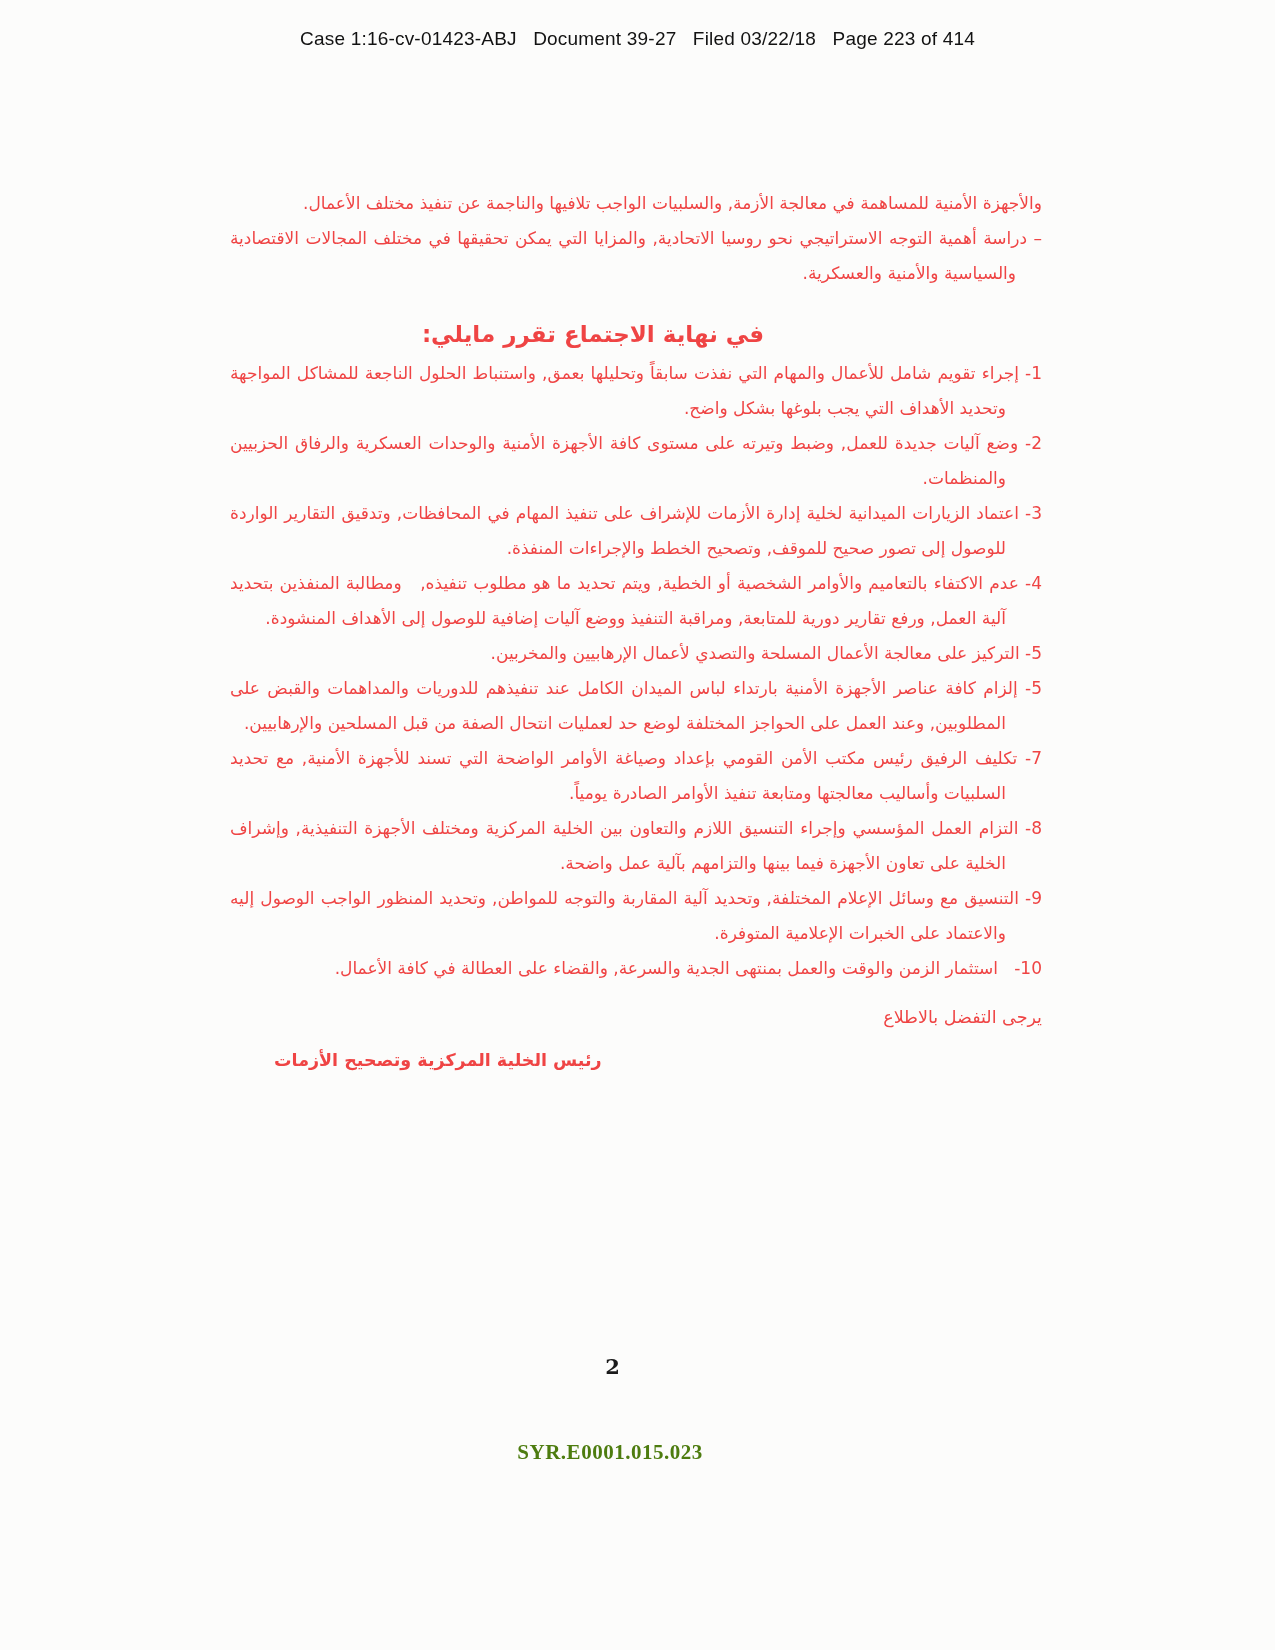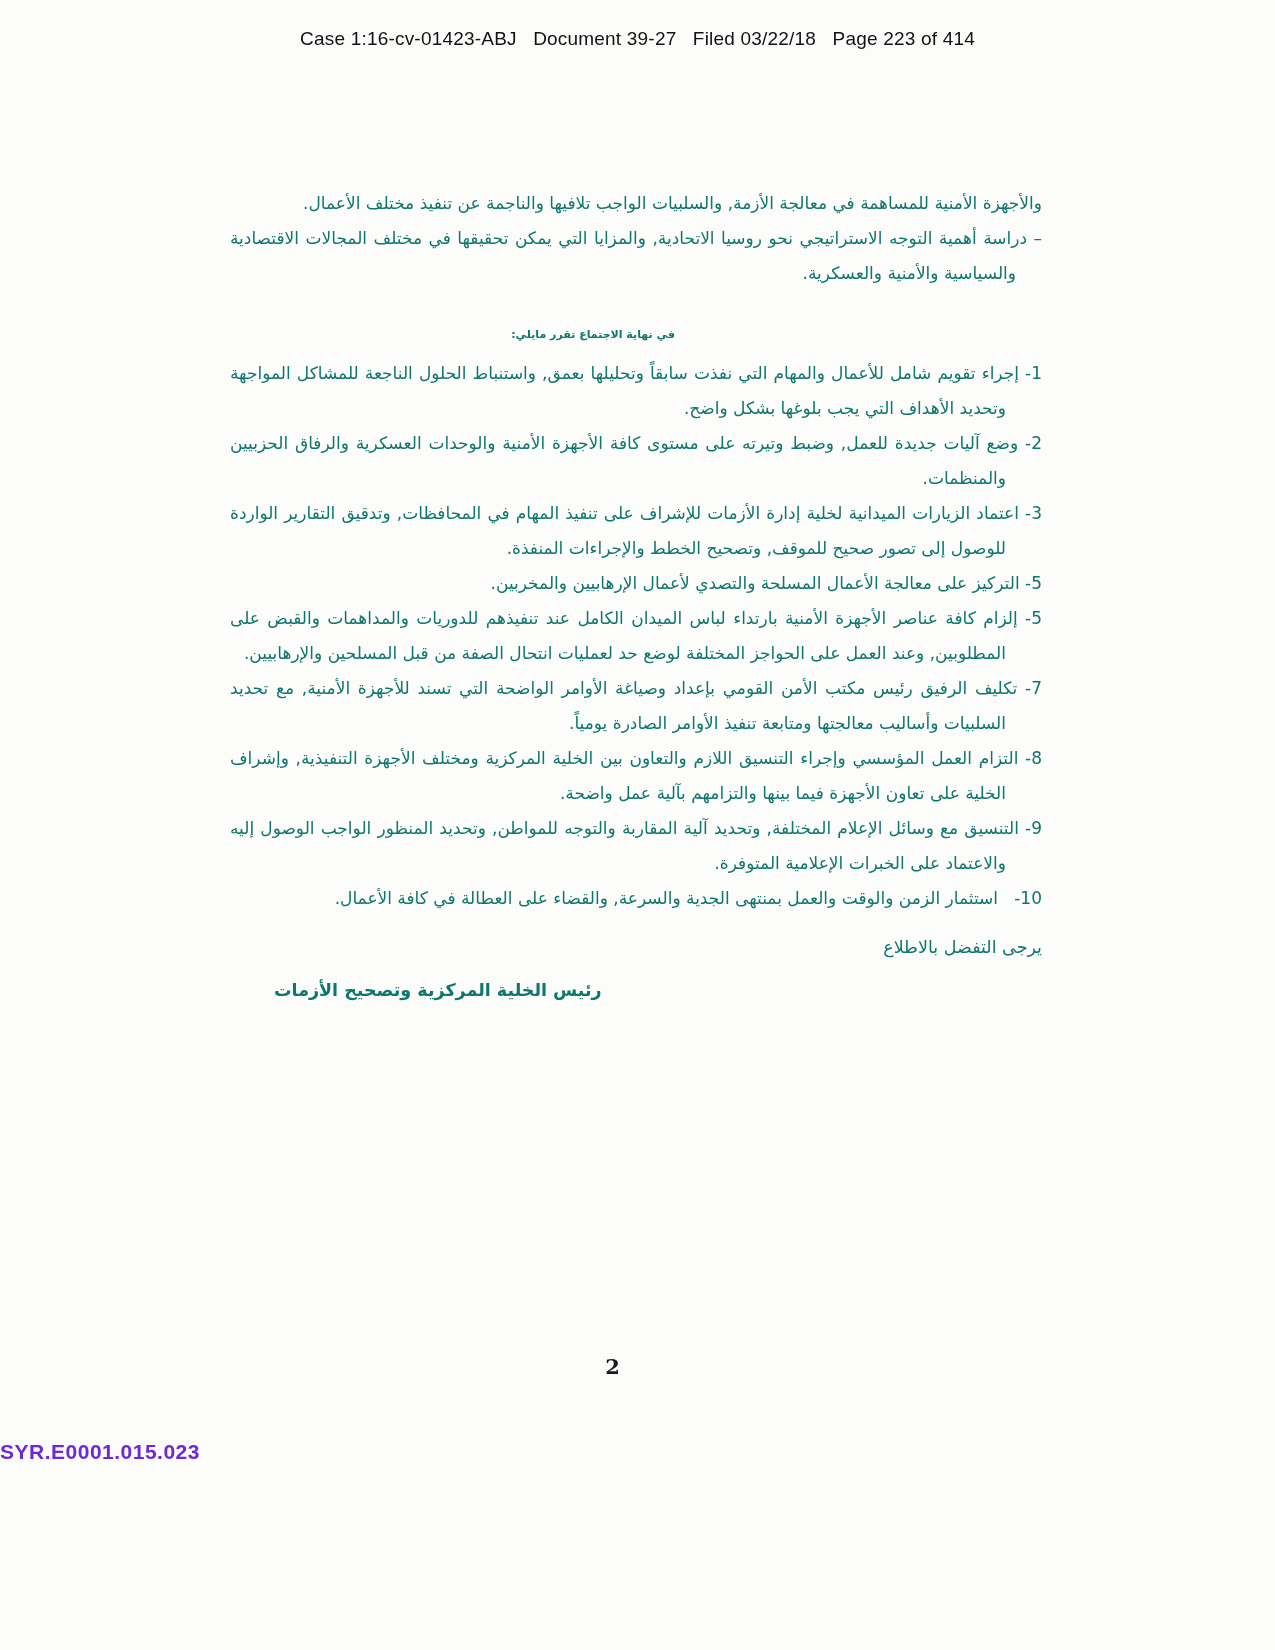--- a/index.html
+++ b/index.html
@@ -20,28 +20,28 @@
     color:#121212;
     white-space:pre;
   }
   .body {
     position:absolute; top:186px; right:233px; width:812px;
     direction:rtl;
     font-family:"DejaVu Sans", sans-serif;
     font-size:17px;
     line-height:35px;
     text-align:justify;
-    color:#0f766e;
+    color:#ef4444;
   }
   .para, .item { margin:0; }
   .hang { padding-right:26px; text-indent:-26px; }
   .heading {
     margin:26px 0 4px 0;
     text-align:center;
-    font-size:11px;
+    font-size:23px;
     font-weight:bold;
   }
   .heading > span { display:inline-block; transform:translateX(-43px); }
   .decisions { margin:0; }
   .item { padding-right:36px; text-indent:-36px; }
   .closing {
     margin:14px 0 0 0;
     font-weight:normal;
     text-align:right;
     font-size:17.5px;
@@ -55,23 +55,24 @@
   }
   .page-number {
     position:absolute; top:1354px; left:0; width:1225px;
     text-align:center;
     font-family:"DejaVu Serif", serif;
     font-size:21px; font-weight:bold;
     color:#1a1a1a;
   }
   .bates {
     position:absolute; top:1440px; left:0; width:1220px;
-    font-family:Liberation Sans, sans-serif;
+    text-align:center;
+    font-family:Liberation Serif, serif;
     font-size:21px; font-weight:bold; letter-spacing:.5px;
-    color:#6d28d9;
+    color:#4d7c0f;
   }
 </style>
 </head>
 <body>
 
 <div class="page">
 
   <div class="case-header">Case 1:16-cv-01423-ABJ   Document 39-27   Filed 03/22/18   Page 223 of 414</div>
 
   <div class="body">
@@ -81,20 +82,21 @@
     <p class="para hang">– دراسة أهمية التوجه الاستراتيجي نحو روسيا الاتحادية, والمزايا التي يمكن تحقيقها في مختلف المجالات الاقتصادية والسياسية والأمنية والعسكرية.</p>
 
     <div class="heading">
       <span>في نهاية الاجتماع تقرر مايلي:</span>
     </div>
 
     <div class="decisions">
       <p class="item">1- إجراء تقويم شامل للأعمال والمهام التي نفذت سابقاً وتحليلها بعمق, واستنباط الحلول الناجعة للمشاكل المواجهة وتحديد الأهداف التي يجب بلوغها بشكل واضح.</p>
       <p class="item">2- وضع آليات جديدة للعمل, وضبط وتيرته على مستوى كافة الأجهزة الأمنية والوحدات العسكرية والرفاق الحزبيين والمنظمات.</p>
       <p class="item">3- اعتماد الزيارات الميدانية لخلية إدارة الأزمات للإشراف على تنفيذ المهام في المحافظات, وتدقيق التقارير الواردة للوصول إلى تصور صحيح للموقف, وتصحيح الخطط والإجراءات المنفذة.</p>
+      <p class="item">4- عدم الاكتفاء بالتعاميم والأوامر الشخصية أو الخطية, ويتم تحديد ما هو مطلوب تنفيذه,&nbsp;&nbsp; ومطالبة المنفذين بتحديد آلية العمل, ورفع تقارير دورية للمتابعة, ومراقبة التنفيذ ووضع آليات إضافية للوصول إلى الأهداف المنشودة.</p>
       <p class="item">5- التركيز على معالجة الأعمال المسلحة والتصدي لأعمال الإرهابيين والمخربين.</p>
       <p class="item">5- إلزام كافة عناصر الأجهزة الأمنية بارتداء لباس الميدان الكامل عند تنفيذهم للدوريات والمداهمات والقبض على المطلوبين, وعند العمل على الحواجز المختلفة لوضع حد لعمليات انتحال الصفة من قبل المسلحين والإرهابيين.</p>
       <p class="item">7- تكليف الرفيق رئيس مكتب الأمن القومي بإعداد وصياغة الأوامر الواضحة التي تسند للأجهزة الأمنية, مع تحديد السلبيات وأساليب معالجتها ومتابعة تنفيذ الأوامر الصادرة يومياً.</p>
       <p class="item">8- التزام العمل المؤسسي وإجراء التنسيق اللازم والتعاون بين الخلية المركزية ومختلف الأجهزة التنفيذية, وإشراف الخلية على تعاون الأجهزة فيما بينها والتزامهم بآلية عمل واضحة.</p>
       <p class="item">9- التنسيق مع وسائل الإعلام المختلفة, وتحديد آلية المقاربة والتوجه للمواطن, وتحديد المنظور الواجب الوصول إليه والاعتماد على الخبرات الإعلامية المتوفرة.</p>
       <p class="item">10-&nbsp;&nbsp; استثمار الزمن والوقت والعمل بمنتهى الجدية والسرعة, والقضاء على العطالة في كافة الأعمال.</p>
     </div>
 
     <p class="closing">يرجى التفضل بالاطلاع</p>
 

